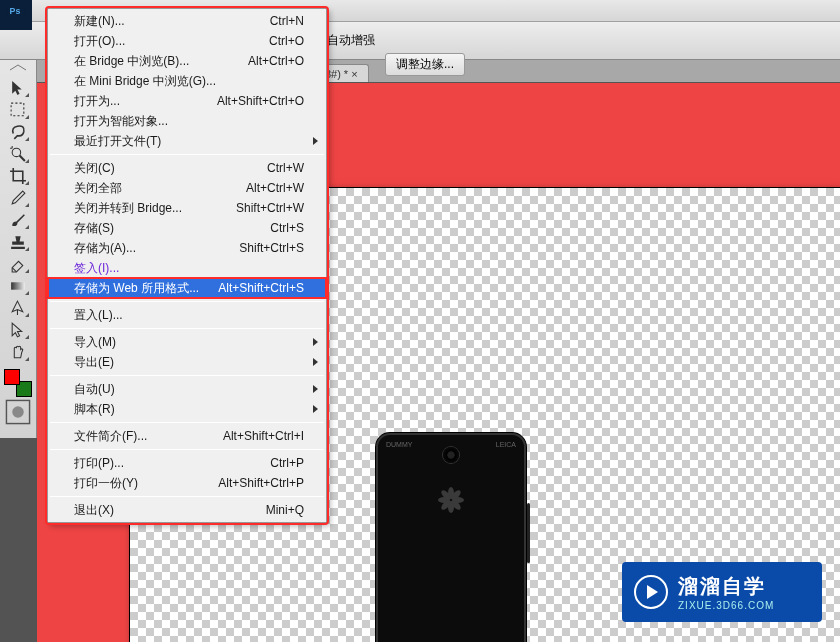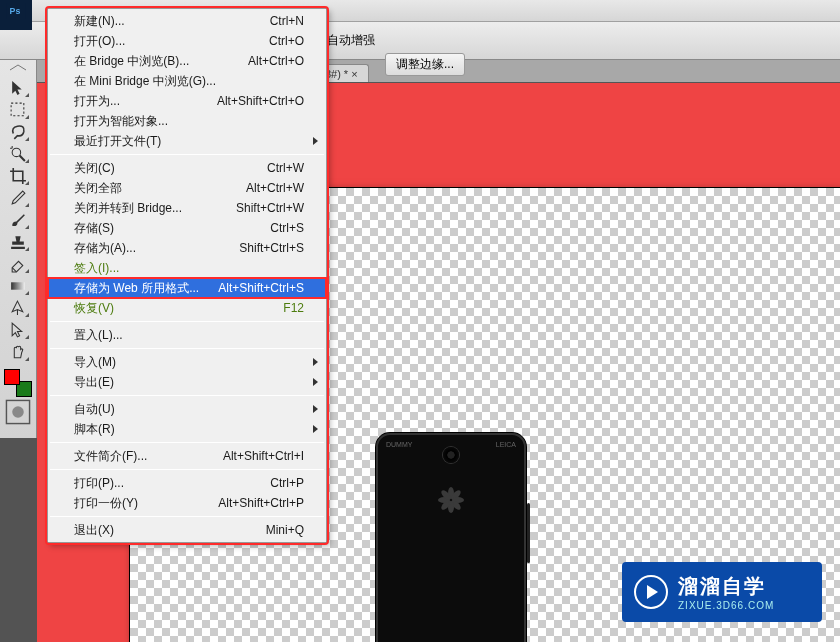--- a/index.html
+++ b/index.html
@@ -51,21 +51,21 @@
   .phone::before{content:"";position:absolute;right:-4px;top:70px;width:3px;height:60px;background:#222;border-radius:2px;}
   .phone-top{position:absolute;top:8px;left:0;right:0;display:flex;justify-content:space-between;padding:0 10px;font-size:7px;color:#666;}
   .phone-logo{position:absolute;top:52px;left:50%;transform:translateX(-50%);width:30px;height:30px;}
   .phone-logo svg{width:30px;height:30px;}
   .phone-cam{position:absolute;top:14px;left:50%;transform:translateX(-50%);width:16px;height:16px;border-radius:50%;background:radial-gradient(circle,#222 30%,#000 35%,#111 100%);box-shadow:0 0 0 1px #333;}
   
   
   .dropdown{position:absolute;left:47px;top:8px;width:280px;background:#f0f0f0;border:1px solid #979797;box-shadow:3px 3px 6px rgba(0,0,0,.3);font-size:12px;color:#1a1a1a;padding:2px 0;}
   .dropdown.outlined::after{content:"";position:absolute;inset:-3px;border:2px solid #ff2a2a;border-radius:4px;pointer-events:none;}
   .drow{display:flex;justify-content:space-between;align-items:center;height:20px;padding:0 22px 0 26px;position:relative;cursor:default;}
-  .drow.disabled{color:#4d7c0f;}
+  .drow.disabled{color:#6d28d9;}
   .drow.highlight{background:#2f6fde;color:#fff;}
   .drow.highlight-box{outline:2px solid #ff2a2a;outline-offset:-1px;text-align:center;}
   .drow .arrow{position:absolute;right:8px;width:0;height:0;border-top:4px solid transparent;border-bottom:4px solid transparent;border-left:5px solid #333;}
   .sep{height:1px;background:#c7c7c7;margin:3px 2px;border-bottom:1px solid #fff;}
 
   
   .watermark{position:absolute;right:18px;bottom:20px;width:200px;height:60px;background:#0a4aa8;border-radius:4px;display:flex;align-items:center;padding:0 12px;gap:10px;}
   .watermark .play{width:34px;height:34px;border:2px solid #fff;border-radius:50%;display:flex;align-items:center;justify-content:center;}
   .watermark .play::before{content:"";width:0;height:0;border-top:7px solid transparent;border-bottom:7px solid transparent;border-left:11px solid #fff;margin-left:3px;}
   .watermark .wm-txt{display:flex;flex-direction:column;color:#fff;}
@@ -289,24 +289,20 @@
       <span>Shift+Ctrl+S</span>
     </div>
     <div class="drow disabled">
       <span>签入(I)...</span>
       <span></span>
     </div>
     <div class="drow highlight highlight-box">
       <span>存储为 Web 所用格式...</span>
       <span>Alt+Shift+Ctrl+S</span>
     </div>
-    <div class="drow disabled">
-      <span>恢复(V)</span>
-      <span>F12</span>
-    </div>
     <div class="sep"></div>
     <div class="drow">
       <span>置入(L)...</span>
       <span></span>
     </div>
     <div class="sep"></div>
     <div class="drow">
       <span>导入(M)</span>
       <span class="arrow"></span>
     </div>

